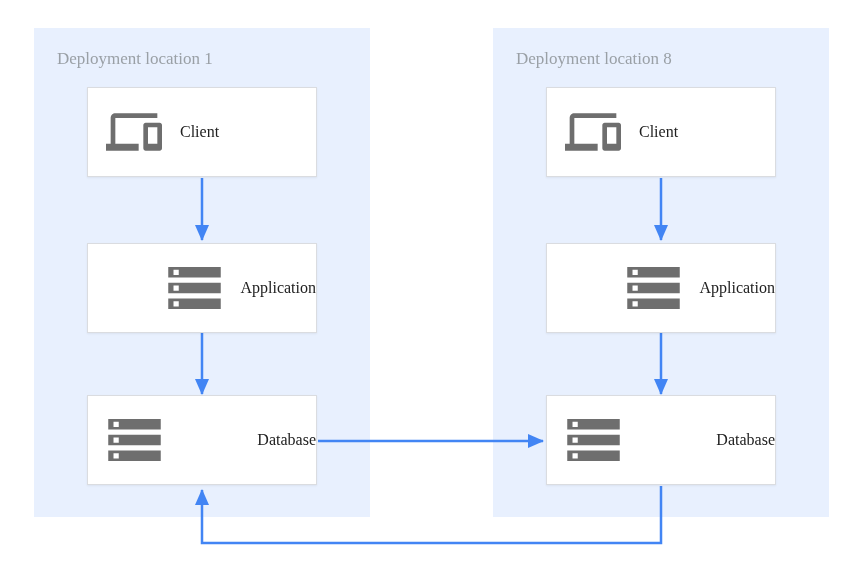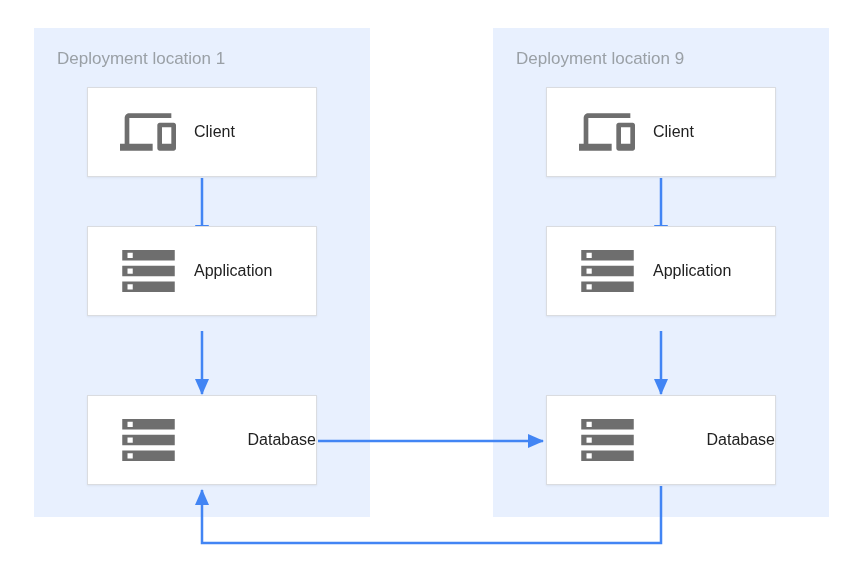--- a/index.html
+++ b/index.html
@@ -1,53 +1,53 @@
 <!DOCTYPE html>
 <html><head>
 <meta charset="utf-8">
 <style>
   html,body{margin:0;padding:0;background:#ffffff;}
   .stage{
     position:relative;width:862px;height:574px;background:#ffffff;overflow:hidden;
-    font-family:Liberation Sans, sans-serif;
+    font-family:Liberation Serif, serif;
     --panel-bg:#e8f0fe; --arrow:#4285f4; --box-border:#dadce0;
     --icon-color:#6e6e6e; --title-color:#9aa0a6; --label-color:#212121;
   }
   .panel{position:absolute;top:28px;width:336px;height:489px;background:var(--panel-bg);}
   .panel.p1{left:34px;}
   .panel.p2{left:493px;}
   .panel-title{
     position:absolute;left:23px;top:20px;font-size:17px;line-height:1.25;
     color:var(--title-color);white-space:nowrap;
   }
   svg.arrows{position:absolute;left:0;top:0;pointer-events:none;}
   svg.arrows line, svg.arrows polyline{stroke:var(--arrow);stroke-width:2.5;fill:none;}
   svg.arrows marker path{fill:var(--arrow);}
   .node{
     position:absolute;width:230px;height:90px;background:#ffffff;
     border:1px solid var(--box-border);box-sizing:border-box;
     box-shadow:0 1px 2px rgba(0,0,0,0.06);
-    display:flex;align-items:center;padding-left:28px;
+    display:flex;align-items:center;padding-left:14px;
   }
   .col1{left:87px;} .col2{left:546px;}
-  .row1{top:87px;} .row2{top:226px;} .row3{top:395px;justify-content:space-between;}
+  .row1{top:87px;} .row2{top:243px;justify-content:flex-end;} .row3{top:395px;justify-content:space-between;}
   .node .icon{width:64px;display:flex;justify-content:center;align-items:center;flex:0 0 auto;}
   .node .icon svg{display:block;fill:var(--icon-color);}
   .node .label{margin-left:14px;font-size:16px;color:var(--label-color);white-space:nowrap;}
 </style>
 </head>
 <body>
 
 <div class="stage" style="--panel-bg: #e8f0fe; --arrow: #4285f4; --box-border: #dadce0; --icon-color: #6e6e6e; --title-color: #9aa0a6; --label-color: #212121;">
 
   <div class="panel p1">
     <div class="panel-title">Deployment location 1</div>
   </div>
   <div class="panel p2">
-    <div class="panel-title">Deployment location 9</div>
+    <div class="panel-title">Deployment location 8</div>
   </div>
 
   <svg class="arrows" width="862" height="574" viewBox="0 0 862 574" aria-hidden="true">
     <defs>
       <marker id="ah" viewBox="0 0 16 14" refX="15" refY="7" markerWidth="16" markerHeight="14" orient="auto" markerUnits="userSpaceOnUse">
         <path d="M0,0 L16,7 L0,14 Z"></path>
       </marker>
     </defs>
     <line x1="202" y1="178" x2="202" y2="240" marker-end="url(#ah)"></line>
     <line x1="202" y1="331" x2="202" y2="394" marker-end="url(#ah)"></line>

